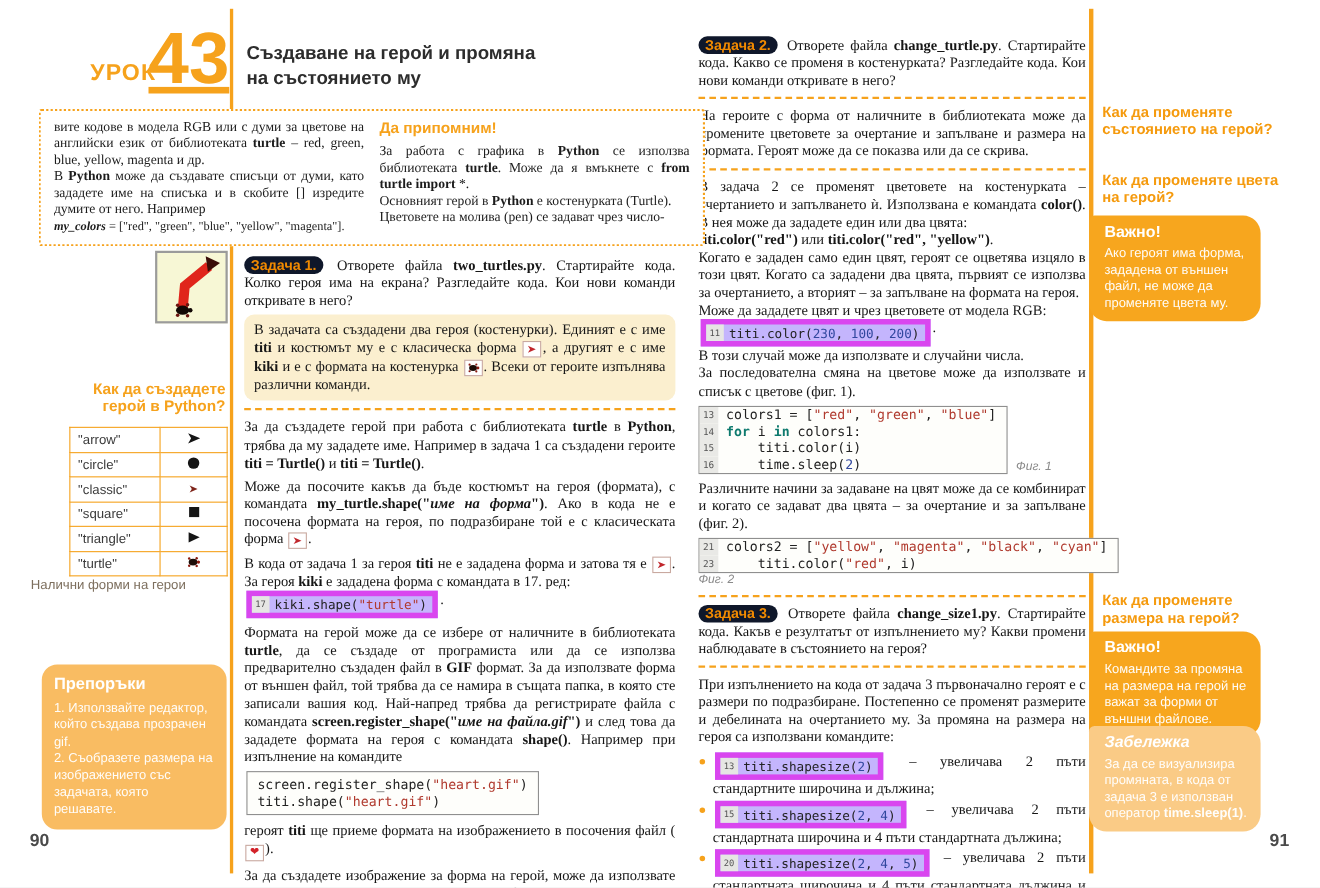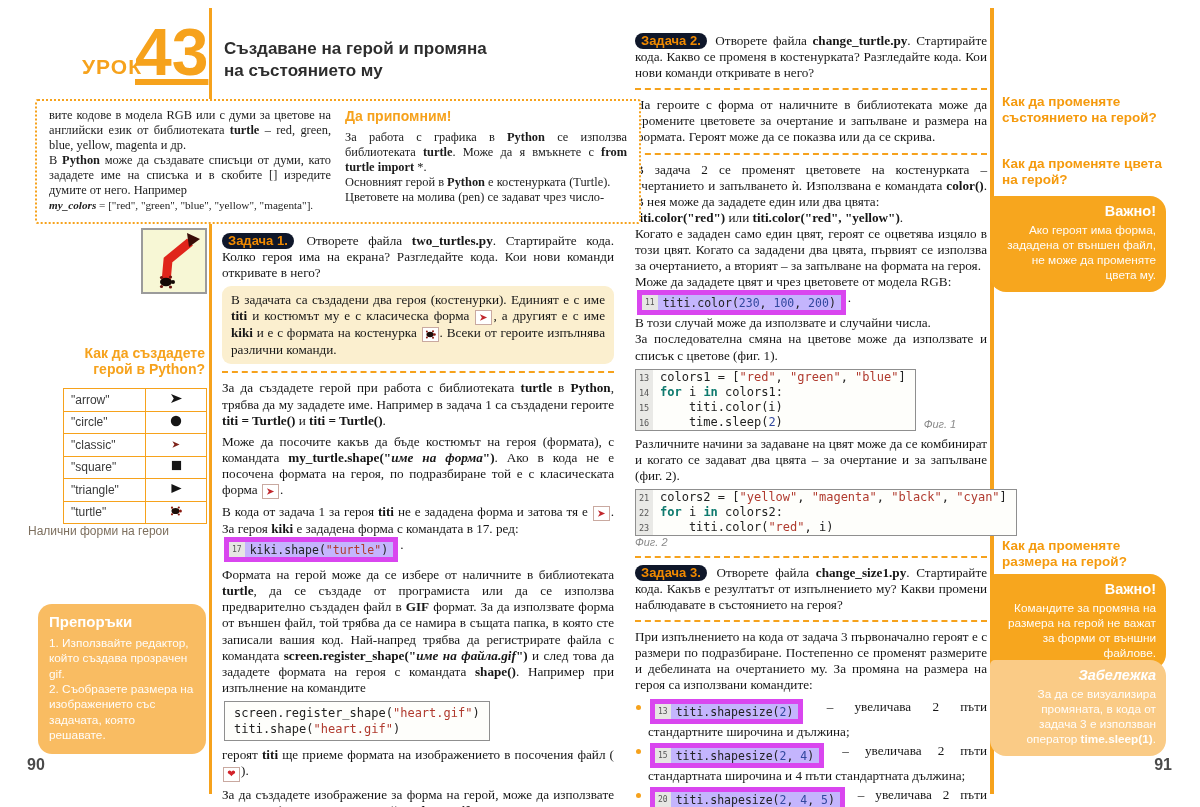--- a/index.html
+++ b/index.html
@@ -63,22 +63,22 @@
               color:#161616;text-align:justify;}
   ul.blist li::before{content:"";position:absolute;left:1px;top:6px;width:5px;height:5px;
               border-radius:50%;background:#F6A21C;}
   
   .icb{display:inline-flex;align-items:center;justify-content:center;width:15px;height:13px;
        border:1px solid #c9a9a0;background:#fff;vertical-align:-2px;margin:0 1px;}
   .hrt{color:#D3222A;font-size:10px;line-height:1;}
   
   .oq{position:absolute;left:1002px;width:168px;font:bold 13.5px "Liberation Sans",sans-serif;
       color:#F59A0D;line-height:1.18;}
-  .obox{position:absolute;left:990px;width:176px;border-radius:5px 16px 16px 16px;
-        padding:7px 10px 9px 14px;color:#fff;box-sizing:border-box;text-align:right;}
+  .obox{position:absolute;left:990px;width:156px;border-radius:5px 16px 16px 16px;
+        padding:7px 10px 9px 14px;color:#fff;box-sizing:border-box;}
   .obox.solid{background:#F7A61E;}
   .obox.light{background:#FACB86;}
   .obox h4{margin:0 0 4px;font:bold 14.5px "Liberation Sans",sans-serif;}
   .obox h4.it{font-style:italic;}
   .obox p{margin:0;font:11.8px "Liberation Sans",sans-serif;line-height:1.28;color:rgba(255,255,255,.97);}
   .pn{position:absolute;top:756px;font:bold 16px "Liberation Sans",sans-serif;color:#4a4a4a;}
   .pn.l{left:27px;} .pn.r{right:28px;}
 </style>
 </head>
 <body>
@@ -248,24 +248,20 @@
 
     <p class="para">Различните начини за задаване на цвят може да се комбинират и когато се задават два цвята – за очертание и за запълване (фиг. 2).</p>
 
     <div class="figwrap2">
       <div class="figbox">
         <div class="figrow">
             <span class="ln">21</span>
             <span class="cd">colors2 = [<span class="str">"yellow"</span>, <span class="str">"magenta"</span>, <span class="str">"black"</span>, <span class="str">"cyan"</span>]</span>
           </div>
         <div class="figrow">
-            <span class="ln">22</span>
-            <span class="cd"><span class="kw">for</span> i <span class="kw">in</span> colors2:</span>
-          </div>
-        <div class="figrow">
             <span class="ln">23</span>
             <span class="cd">    titi.color(<span class="str">"red"</span>, i)</span>
           </div>
       </div>
       <div class="figcap">Фиг. 2</div>
     </div>
 
     <hr class="dsep">
     <p class="para"><span class="task-label">Задача 3.</span> <span>Отворете файла <b>change_size1.py</b>. Стартирайте кода. Какъв е резултатът от изпълнението му? Какви промени наблюдавате в състоянието на героя?</span></p>
     <hr class="dsep">

